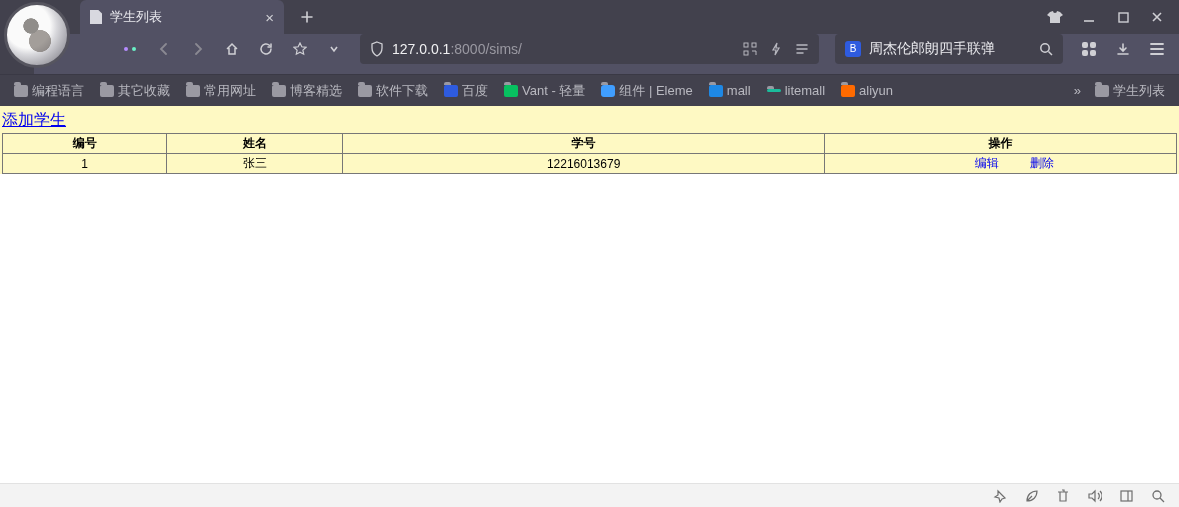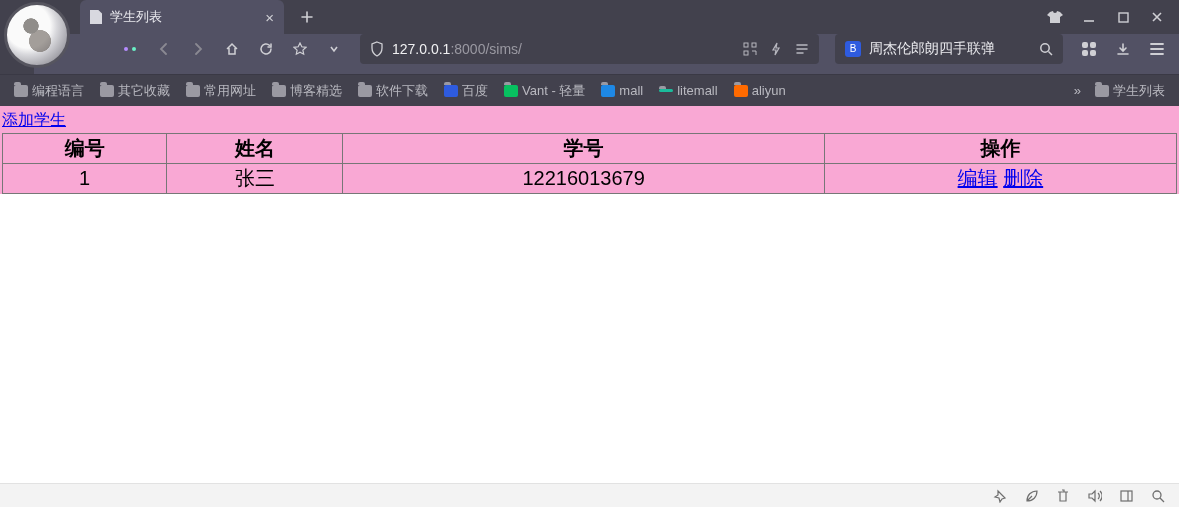--- a/index.html
+++ b/index.html
@@ -42,26 +42,26 @@
   .bm-ico.google{background:linear-gradient(90deg,#4285f4 50%,#ea4335 50%);}
   .bm-ico.vant{background:#07c160;}
   .bm-ico.eleme{background:#409eff;border-radius:3px;}
   .bm-ico.mall{background:#1e88e5;}
   .bm-ico.lite{background:#1abc9c;width:14px;height:3px;border-radius:2px;margin-top:0;}
   .bm-ico.ali{background:#ff6a00;}
   .bookbar .spacer{flex:1;}
   .bookbar .more{color:#b9b9c0;cursor:pointer;padding:0 4px;}
 
   
-  .page { padding: 4px 2px 0 2px; background:#f9a8d4; }
+  .page { padding: 4px 2px 0 2px; background:#fef9c3; }
   .addlink { color: #0000ee; text-decoration: underline; font-size: 16px; cursor: pointer; display:inline-block; margin-bottom:2px;}
-  table.stu { width: 100%; border-collapse: collapse; font-size: 20px; }
+  table.stu { width: 100%; border-collapse: collapse; font-size: 12px; }
   table.stu th, table.stu td { border: 1px solid #777; text-align: center; padding: 1px 4px; font-weight: normal; }
   table.stu th { font-weight: bold; }
-  .oplink { color: #0000ee; text-decoration: underline; cursor: pointer; }
+  .oplink { color: #0000ee; cursor: pointer; margin-left: 28px; }
 
   
   .statusbar { position: absolute; bottom: 0; left: 0; right: 0; height: 24px; background: #f3f3f3; border-top: 1px solid #e2e2e2; display: flex; align-items: center; justify-content: flex-end; gap: 18px; padding: 0 14px; color: #6f6f6f; font-size: 14px; }
   .statusbar span{cursor:pointer; display:inline-flex;align-items:center;justify-content:center;}
 
   svg{display:block;}
 </style>
 </head>
 <body>
 
@@ -217,20 +217,24 @@
         <span class="bm-ico "></span>
         <span>软件下载</span>
       </span>
       <span class="bm">
         <span class="bm-ico baidu"></span>
         <span>百度</span>
       </span>
       <span class="bm">
         <span class="bm-ico vant"></span>
         <span>Vant - 轻量</span>
+      </span>
+      <span class="bm">
+        <span class="bm-ico eleme"></span>
+        <span>组件 | Eleme</span>
       </span>
       <span class="bm">
         <span class="bm-ico mall"></span>
         <span>mall</span>
       </span>
       <span class="bm">
         <span class="bm-ico lite"></span>
         <span>litemall</span>
       </span>
       <span class="bm">

